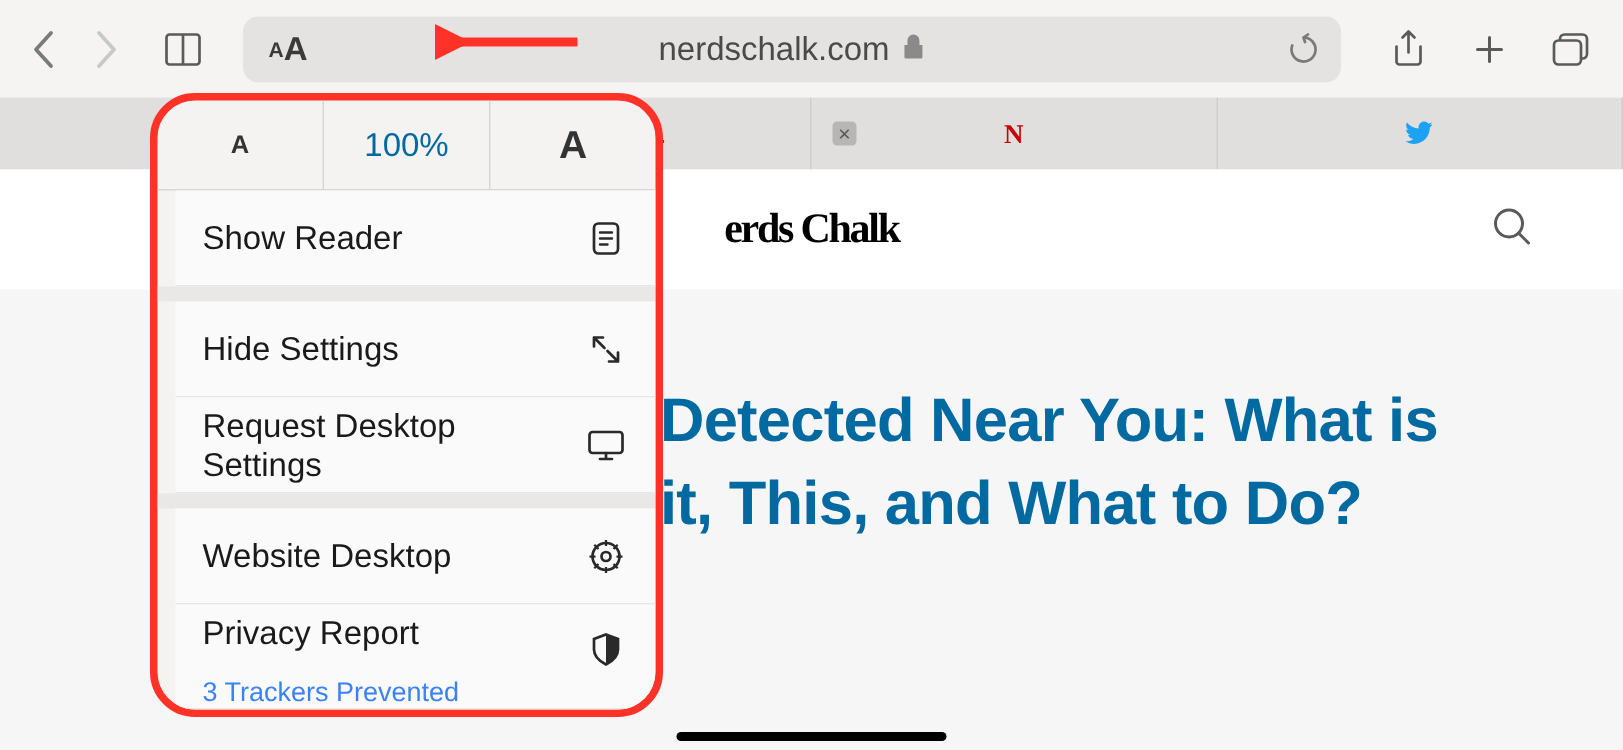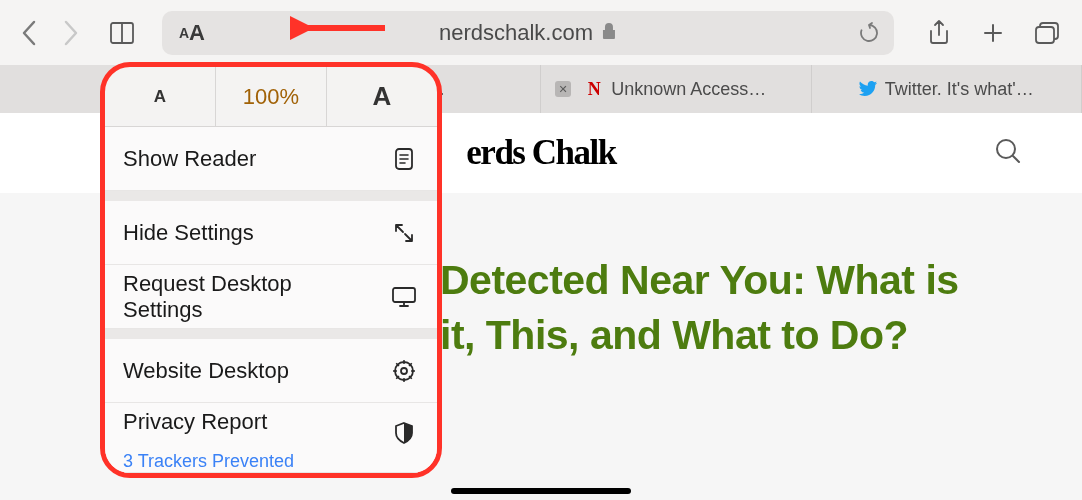--- a/index.html
+++ b/index.html
@@ -96,34 +96,34 @@
     align-items: center;
     padding: 0 50px;
     position: relative;
   }
   .logo {
     position: absolute;
     left: 50%;
     transform: translateX(-50%);
     font-family: Georgia, "Times New Roman", serif;
     font-weight: 900;
-    font-size: 35px;
+    font-size: 28px;
     letter-spacing: -1.5px;
     color: #000;
   }
   .search-btn { position: absolute; right: 60px; color: #5a5a5a; }
   .article-body {
     background: #f6f6f6;
     padding: 60px 80px 40px 440px;
     height: 100%;
   }
   .article-body h1 {
     font-size: 41px;
     font-weight: 700;
-    color: #4d7c0f;
+    color: #0369a1;
     line-height: 1.35;
     letter-spacing: -0.5px;
   }
 
   
   .popover {
     position: absolute;
     left: 100px;
     top: 62px;
     width: 342px;
@@ -149,33 +149,34 @@
   .zoom-cell {
     flex: 1;
     display: flex;
     align-items: center;
     justify-content: center;
     border-right: 1px solid #d8d6d5;
     font-size: 18px;
     color: #333;
   }
   .zoom-cell:last-child { border-right: none; }
-  .zoom-cell.pct { color: #a16207; font-size: 22px; }
+  .zoom-cell.pct { color: #0369a1; font-size: 22px; }
   .zoom-cell.small { font-size: 17px; font-weight: 600; }
   .zoom-cell.big { font-size: 26px; font-weight: 600; }
   .menu-item {
     height: 64px;
     display: flex;
     align-items: center;
     padding: 0 18px;
     border-bottom: 1px solid #e8e6e5;
     font-size: 22px;
     color: #1a1a1a;
     gap: 14px;
     background: #fbfafa;
+    margin-left: 12px;
   }
   .menu-item .mi-label { flex: 1; }
   .menu-item .mi-icon { width: 30px; display: flex; justify-content: center; color: #2a2a2a; }
   .menu-item.privacy { flex-direction: column; align-items: flex-start; justify-content: flex-end; height: 70px; padding-top: 6px; gap: 2px; position: relative; }
   .menu-item.privacy .mi-icon { position: absolute; right: 18px; top: 18px; }
   .menu-sub { font-size: 18px; color: #3b82f6; }
   .menu-divider { height: 10px; background: #eae8e7; }
 
   
   .annot-arrow {
@@ -262,29 +263,27 @@
 
 <div class="tabbar">
   <div class="tab hidden"></div>
   <div class="tab">
     <span class="favicon n-icon">N</span>
     <span>How…</span>
   </div>
   <div class="tab">
     <span class="close">✕</span>
     <span class="favicon n-icon">N</span>
-    <span>Unknown Access…</span>
   </div>
   <div class="tab">
     <span class="favicon twitter-icon">
       <svg width="20" height="18" viewBox="0 0 20 18">
           <path fill="currentColor" d="M20 2.1c-.7.3-1.5.6-2.3.7.8-.5 1.5-1.3 1.8-2.2-.8.5-1.7.9-2.6 1C16.1.6 15 .1 13.8.1c-2.3 0-4.1 1.9-4.1 4.2 0 .3 0 .7.1 1C6.3 5.1 3.2 3.4 1.1.8c-.4.6-.6 1.3-.6 2.1 0 1.5.7 2.8 1.9 3.5-.7 0-1.4-.2-1.9-.5v.1c0 2 1.4 3.7 3.3 4.1-.3.1-.7.1-1.1.1-.3 0-.5 0-.8-.1.5 1.7 2.1 2.9 3.9 2.9-1.4 1.1-3.2 1.8-5.2 1.8H0c1.8 1.2 4 1.9 6.3 1.9 7.5 0 11.7-6.3 11.7-11.7v-.5c.8-.6 1.5-1.3 2-2.1z"></path>
         </svg>
     </span>
-    <span>Twitter. It's what'…</span>
   </div>
 </div>
 
 <div class="content">
   <div class="page-header">
     <div class="logo">erds Chalk</div>
     <div class="search-btn">
       <svg width="28" height="28" viewBox="0 0 28 28">
           <circle cx="12" cy="12" r="9" stroke="currentColor" stroke-width="2" fill="none"></circle>
           <path d="M19 19 l6 6" stroke="currentColor" stroke-width="2" stroke-linecap="round"></path>

